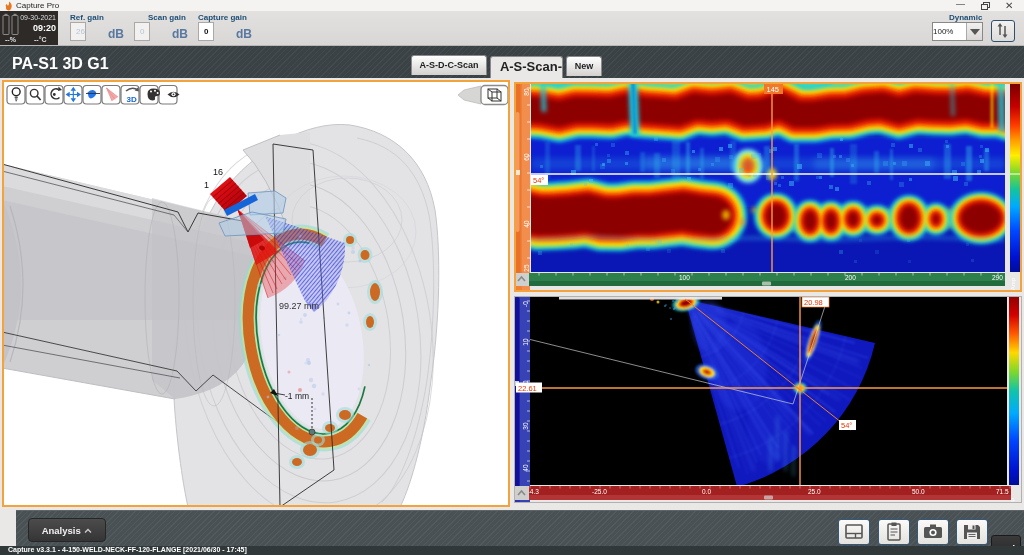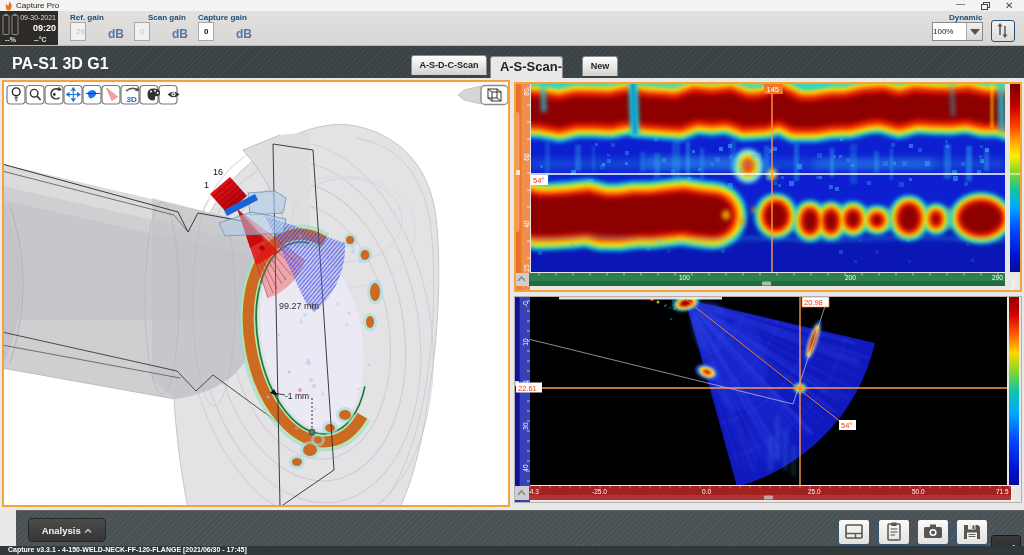--- a/index.html
+++ b/index.html
@@ -94,21 +94,21 @@
         <path d="M8,2 l-2.5,3.5 h5 Z" fill="#555"></path>
         <line x1="13" y1="5" x2="13" y2="15" stroke="#555" stroke-width="1.5"></line>
         <path d="M13,17 l-2.5,-3.5 h5 Z" fill="#555"></path>
       </svg>
     </div>
   </div>
   <div class="header">
     <span class="hname">PA-S1 3D G1</span>
     <div class="tab" style="left:411px; width:76px;">A-S-D-C-Scan</div>
     <div class="tabsel" style="left:490px; width:73px;">A-S-Scan-3D</div>
-    <div class="tab" style="left:582px; width:36px; top:10px;">New</div>
+    <div class="tab" style="left:566px; width:36px; top:10px;">New</div>
   </div>
   <div class="panel3d">
       <svg width="508" height="427" viewBox="0 0 508 427">
         <defs>
           <pattern id="bluehatch" width="3" height="3" patternUnits="userSpaceOnUse" patternTransform="rotate(40)">
             <rect width="3" height="3" fill="#7a86ee" fill-opacity="0.35"></rect>
             <line x1="0" y1="0" x2="0" y2="3" stroke="#2a35dd" stroke-width="1.4"></line>
           </pattern>
           <pattern id="redhatch" width="3" height="3" patternUnits="userSpaceOnUse" patternTransform="rotate(-35)">
             <rect width="3" height="3" fill="#f06060" fill-opacity="0.45"></rect>

